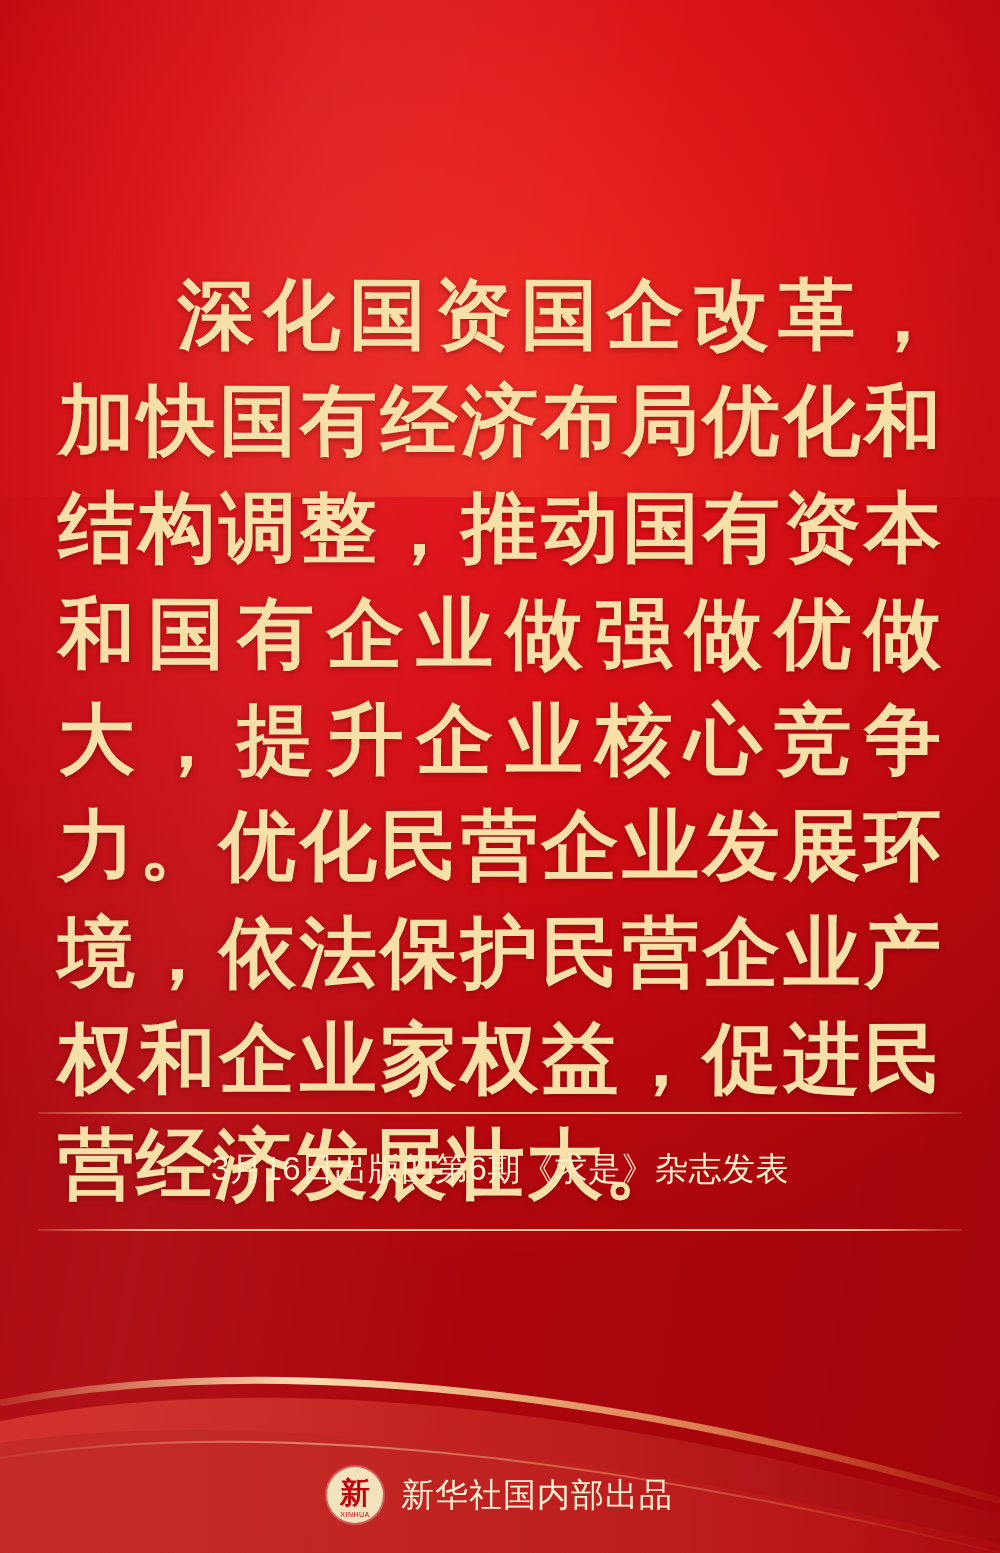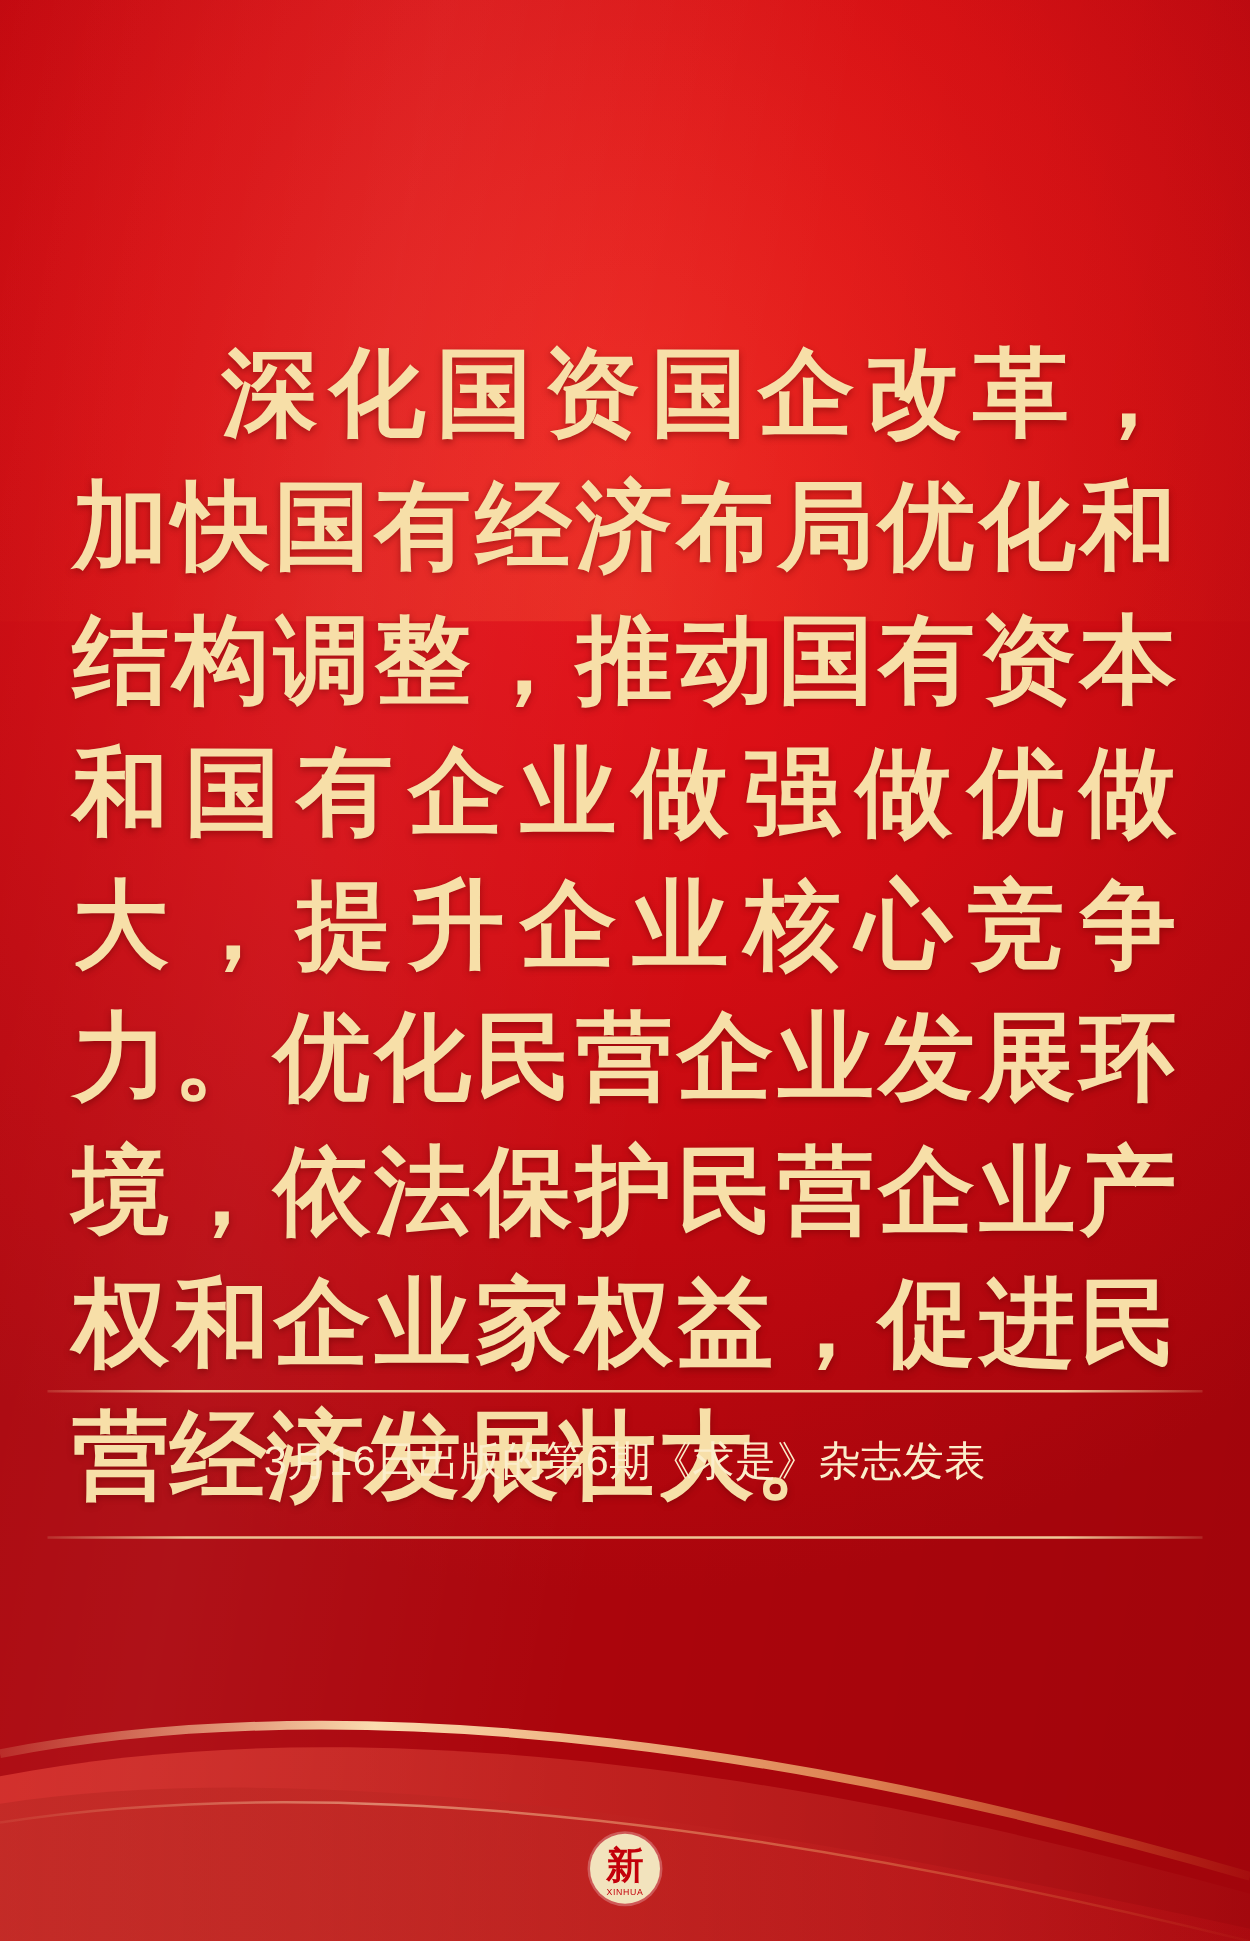--- a/index.html
+++ b/index.html
@@ -176,15 +176,16 @@
     <path d="M0,168 C 300,110 660,168 1000,262 L1000,300 L0,300 Z" fill="url(#gLight)"></path>
     <path d="M0,150 C 300,92 670,152 1000,248" fill="none" stroke="url(#gGold)" stroke-width="7"></path>
     <path d="M0,205 C 290,160 650,214 1000,300" fill="none" stroke="url(#gGold)" stroke-width="2" opacity="0.5"></path>
   </svg>
 
   <div class="footer">
     <div class="logo">
       <span class="glyph">新</span>
       <span class="sub">XINHUA</span>
     </div>
+    <div class="brand">新华社国内部出品</div>
   </div>
 
 </div>
 
 </body></html>

